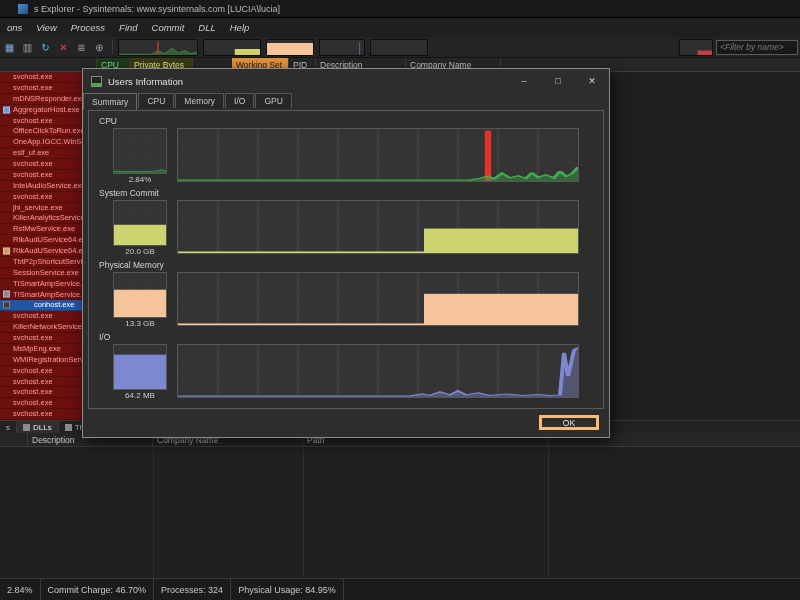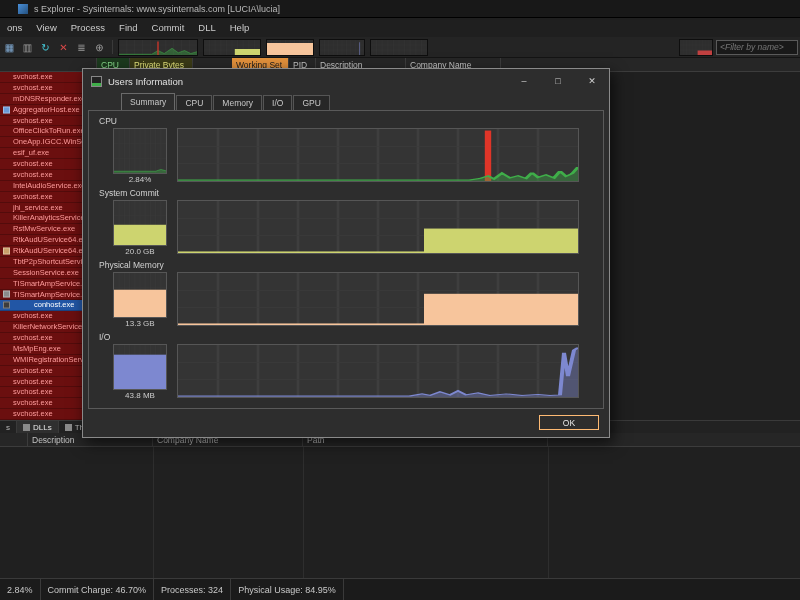--- a/index.html
+++ b/index.html
@@ -8,21 +8,21 @@
     background:#1f1f1f; font-family:"Liberation Sans", sans-serif;
     color:#cccccc; cursor:default;
   }
   .titlebar { position:absolute; left:0; top:0; width:800px; height:18px;
     background:#181818; color:#b8b8b8; font-size:9px; display:flex;
     align-items:center; gap:6px; padding-left:18px; border-bottom:1px solid #000; }
   .app-icon { width:10px; height:10px; background:linear-gradient(135deg,#4a90d9,#24507e);
     display:inline-block; flex:0 0 auto; }
   .menubar { position:absolute; left:0; top:18px; width:800px; height:19px;
     background:#1f1f1f; display:flex; align-items:center; color:#cccccc; font-size:9.5px; }
-  .menu-item { padding:10px 7px; }
+  .menu-item { padding:10px 7px;font-style:italic; }
   .toolbar { position:absolute; left:0; top:37px; width:800px; height:21px;
     background:#242424; border-bottom:1px solid #141414; display:flex;
     align-items:center; padding:0 2px; gap:3px; }
   .tool-icon { width:15px; height:15px; font-size:10px; line-height:15px; text-align:center; }
   .tsep { width:1px; height:14px; background:#3a3a3a; margin:0 2px; }
   .tgraph { height:17px; background:#2e2e2e; border:1px solid #0e0e0e; overflow:hidden; }
   .toolbar-spacer { flex:1; }
   .filter-input { width:82px; height:15px; background:#191919; border:1px solid #5a5a5a;
     color:#a8a8a8; font-size:8.5px; font-style:italic; padding:0 3px;
     font-family:"Liberation Sans", sans-serif; }
@@ -61,36 +61,36 @@
     display:flex; align-items:center; white-space:nowrap; }
   .dialog { position:absolute; left:82px; top:68px; width:528px; height:370px;
     background:#2d2d2d; border:1px solid #8a8a8a; box-shadow:3px 5px 14px rgba(0,0,0,0.65); z-index:20; }
   .d-titlebar { height:24px; display:flex; align-items:center; padding-left:8px;
     gap:6px; color:#e0e0e0; font-size:9.5px; }
   .d-title-icon { width:11px; height:11px; border:1px solid #888;
     background:linear-gradient(to top,#3fae49 30%, #222 30%); flex:0 0 auto; }
   .d-winbtns { margin-left:auto; display:flex; height:24px; }
   .d-winbtn { width:34px; height:24px; display:flex; align-items:center;
     justify-content:center; color:#cfcfcf; font-size:9px; }
-  .d-tabs { display:flex; padding-left:6px; height:17px; align-items:flex-end; gap:1px;margin-left:32px; }
+  .d-tabs { display:flex; height:17px; gap:1px; }
   .d-tab { font-size:8.5px; color:#c8c8c8; padding:0 8px; border:1px solid #555;
     border-bottom:none; background:#272727; height:15px; display:flex; align-items:center; }
   .d-tab.active { background:#2d2d2d; height:17px; border-color:#6a6a6a; position:relative; z-index:2; }
   .d-frame { position:absolute; left:5px; right:5px; top:41px; bottom:28px;
     border:1px solid #5a5a5a; padding-top:5px; overflow:hidden; }
   .d-section { margin-bottom:4px; }
   .d-label { font-size:8.5px; color:#d2d2d2; margin:0 0 2px 10px; }
   .d-row { display:flex; align-items:flex-start; padding:0 24px; gap:10px; }
   .d-smallcol { flex:0 0 54px; width:54px; display:flex; flex-direction:column; }
   .d-small-graph { height:46px; border:1px solid #565656; background:#343434; }
   .d-value { font-size:8px; color:#cccccc; text-align:center; margin-top:1px; }
   .d-large-graph { flex:1; height:54px; border:1px solid #565656; background:#343434; }
   .d-small-graph svg, .d-large-graph svg, .tgraph svg { display:block; }
   .ok-btn { position:absolute; right:10px; bottom:7px; width:60px; height:15px;
-    background:#2d2d2d; border:1px solid #fdba74; color:#e6e6e6; font-size:8.5px;
+    background:#2d2d2d; border:3px solid #fdba74; color:#e6e6e6; font-size:8.5px;
     display:flex; align-items:center; justify-content:center;
     font-family:"Liberation Sans", sans-serif; }
 </style>
 </head>
 <body>
 
 <div class="titlebar">
   <span class="app-icon"></span>
   <span>s Explorer - Sysinternals: www.sysinternals.com [LUCIA\lucia]</span>
 </div>
@@ -524,21 +524,21 @@
                   <line x1="50" y1="0" x2="50" y2="60" stroke="#3e3e3e" stroke-width="0.7"></line>
                   <line x1="60" y1="0" x2="60" y2="60" stroke="#3e3e3e" stroke-width="0.7"></line>
                   <line x1="70" y1="0" x2="70" y2="60" stroke="#3e3e3e" stroke-width="0.7"></line>
                   <line x1="80" y1="0" x2="80" y2="60" stroke="#3e3e3e" stroke-width="0.7"></line>
                   <line x1="90" y1="0" x2="90" y2="60" stroke="#3e3e3e" stroke-width="0.7"></line>
                   <line x1="0" y1="20" x2="100" y2="20" stroke="#3b3b3b" stroke-width="0.7"></line>
                   <line x1="0" y1="40" x2="100" y2="40" stroke="#3b3b3b" stroke-width="0.7"></line>
                   <rect x="0" y="13.2" width="100" height="46.800000000000004" fill="#7d88d0"></rect>
                 </svg>
               </div>
-              <div class="d-value">43.8 MB</div>
+              <div class="d-value">64.2 MB</div>
             </div>
             <div class="d-large-graph">
               <svg viewBox="0 0 100 60" preserveAspectRatio="none" width="100%" height="100%">
                 <line x1="10" y1="0" x2="10" y2="60" stroke="#3e3e3e" stroke-width="0.7"></line>
                 <line x1="20" y1="0" x2="20" y2="60" stroke="#3e3e3e" stroke-width="0.7"></line>
                 <line x1="30" y1="0" x2="30" y2="60" stroke="#3e3e3e" stroke-width="0.7"></line>
                 <line x1="40" y1="0" x2="40" y2="60" stroke="#3e3e3e" stroke-width="0.7"></line>
                 <line x1="50" y1="0" x2="50" y2="60" stroke="#3e3e3e" stroke-width="0.7"></line>
                 <line x1="60" y1="0" x2="60" y2="60" stroke="#3e3e3e" stroke-width="0.7"></line>
                 <line x1="70" y1="0" x2="70" y2="60" stroke="#3e3e3e" stroke-width="0.7"></line>

